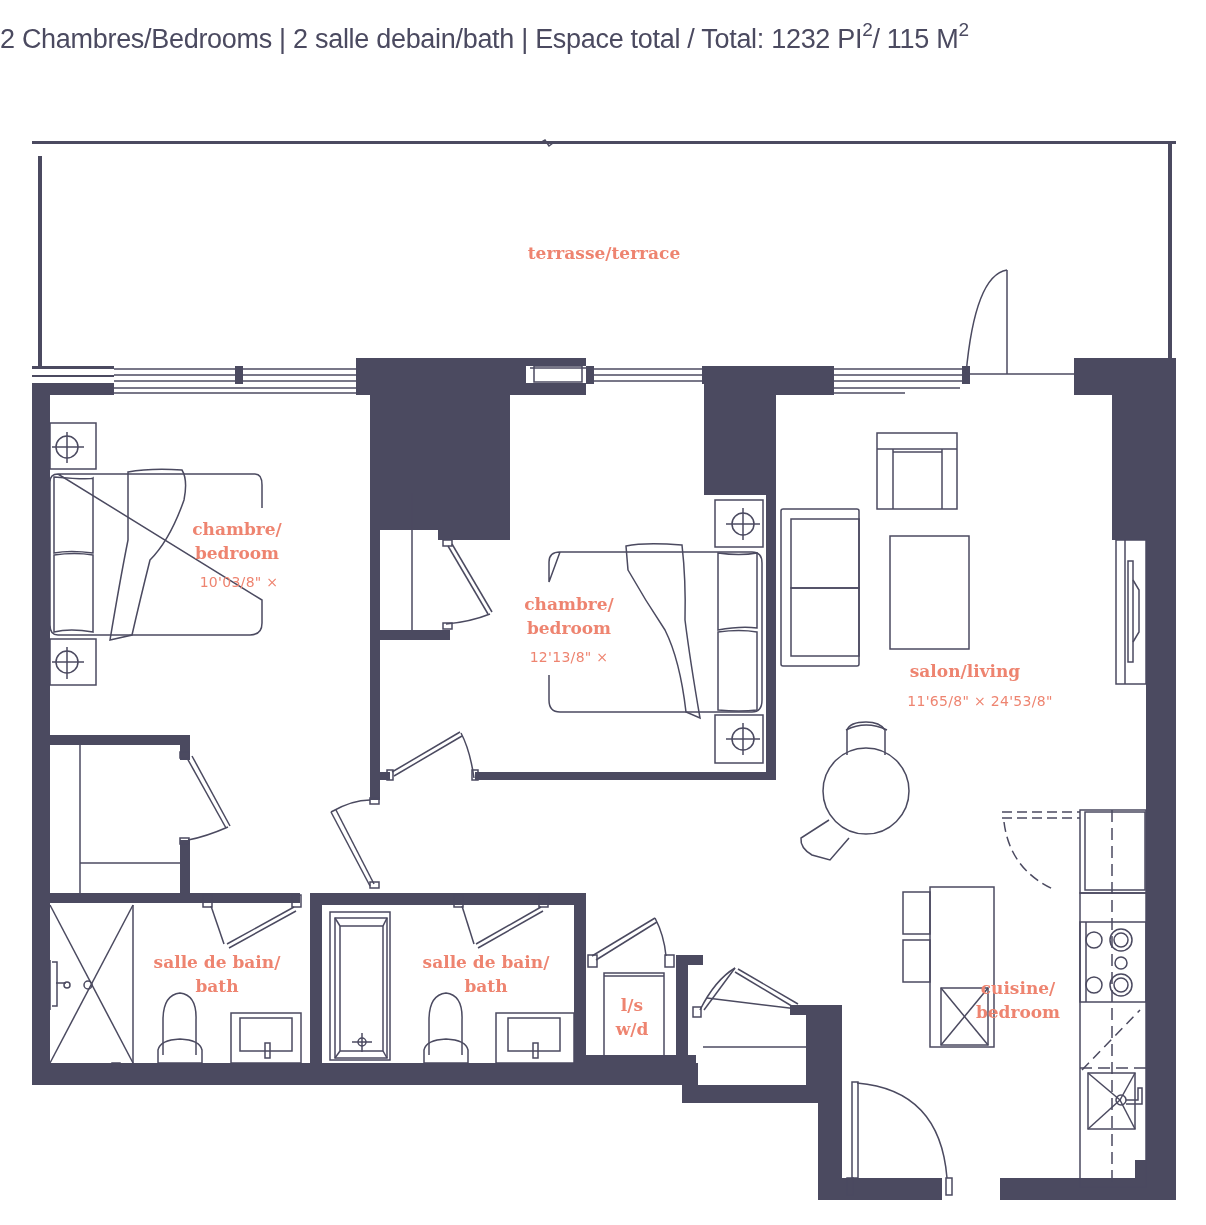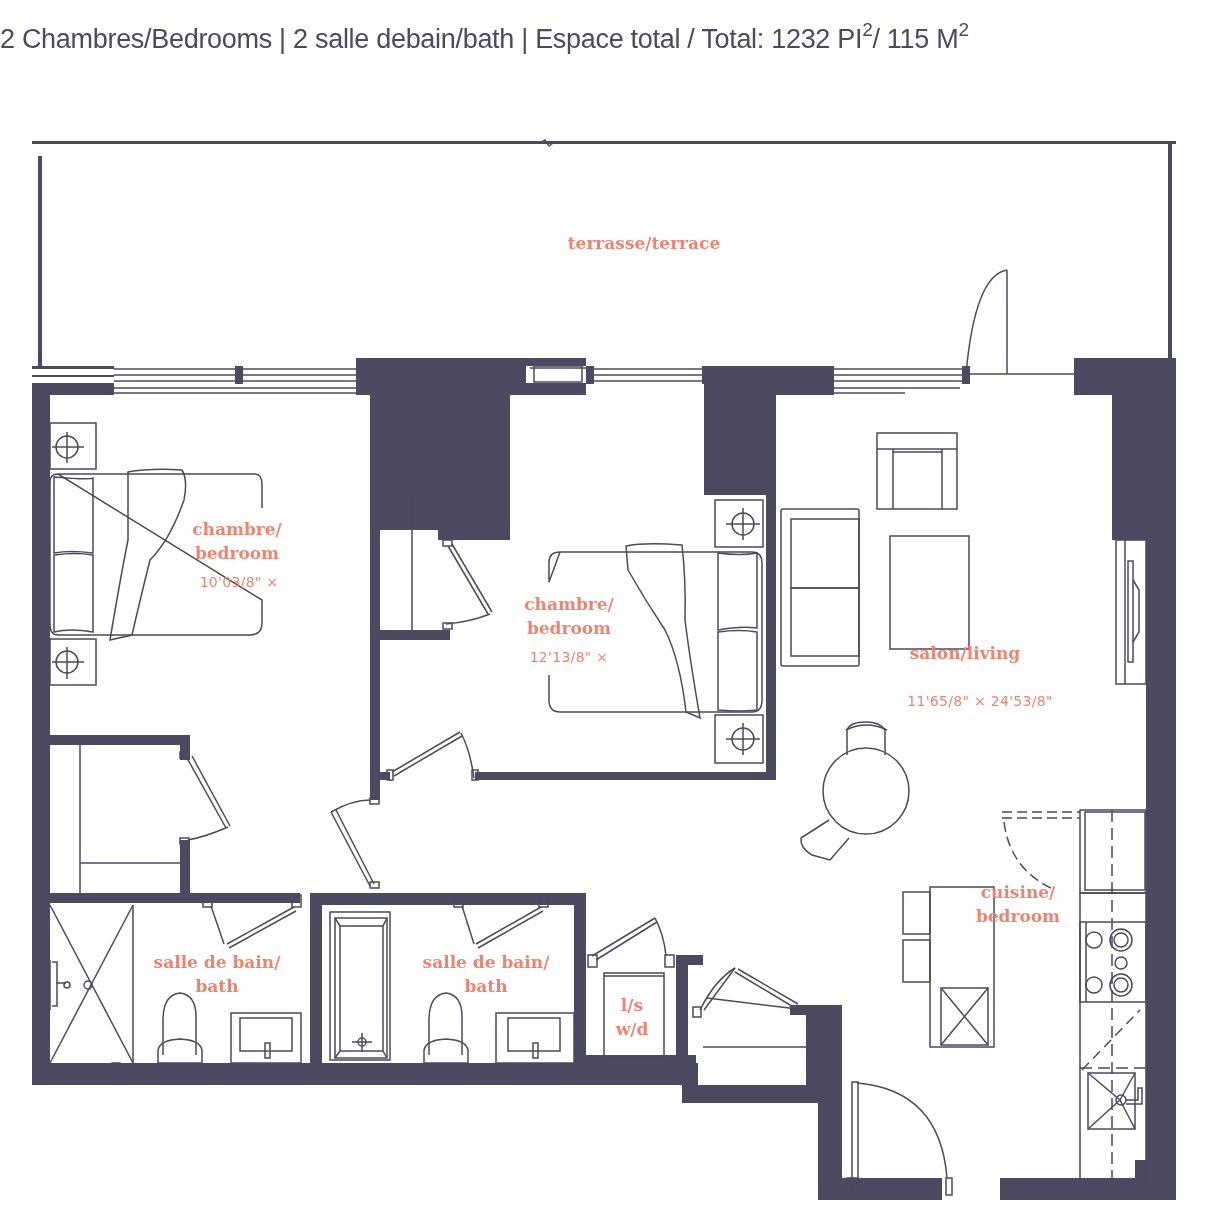--- a/index.html
+++ b/index.html
@@ -283,52 +283,52 @@
       <line x1="478" y1="948" x2="543" y2="911"></line>
     <rect x="539" y="895" width="9" height="12"></rect>
     <path d="M429 1055 V1020 Q429 995 446 993 Q463 995 462 1020 V1055"></path>
     <path d="M424 1050 Q426 1040 446 1039 Q466 1040 468 1050 V1063 H424 Z"></path>
     <rect x="496" y="1013" width="78" height="50"></rect>
     <rect x="508" y="1018" width="52" height="33"></rect>
     <rect x="533" y="1043" width="5" height="15"></rect>
   </g>
 </svg>
 
-<div class="lbl" style="left:604px; top:231px;margin-left:40px;">
+<div class="lbl" style="left:604px; top:241px;">
   <div>terrasse/terrace</div>
 </div>
 
 <div class="lbl" style="left:237px; top:517px;">
   <div>chambre/</div>
   <div>bedroom</div>
 </div>
 <div class="dim" style="left:239px; top:573px;">10'03/8" ×</div>
 
 <div class="lbl" style="left:569px; top:592px;">
   <div>chambre/</div>
   <div>bedroom</div>
 </div>
 <div class="dim" style="left:569px; top:648px;">12'13/8" ×</div>
 
-<div class="lbl" style="left:965px; top:641px;">
+<div class="lbl" style="left:965px; top:659px;">
   <div>salon/living</div>
 </div>
 <div class="dim" style="left:980px; top:692px;">11'65/8" × 24'53/8"</div>
 
 <div class="lbl" style="left:217px; top:950px;">
   <div>salle de bain/</div>
   <div>bath</div>
 </div>
 
 <div class="lbl" style="left:486px; top:950px;">
   <div>salle de bain/</div>
   <div>bath</div>
 </div>
 
 <div class="lbl" style="left:632px; top:993px;text-align:center;">
   <div>l/s</div>
   <div>w/d</div>
 </div>
 
-<div class="lbl" style="left:1018px; top:880px;">
+<div class="lbl" style="left:1018px; top:976px;">
   <div>cuisine/</div>
   <div>bedroom</div>
 </div>
 
 </body></html>

